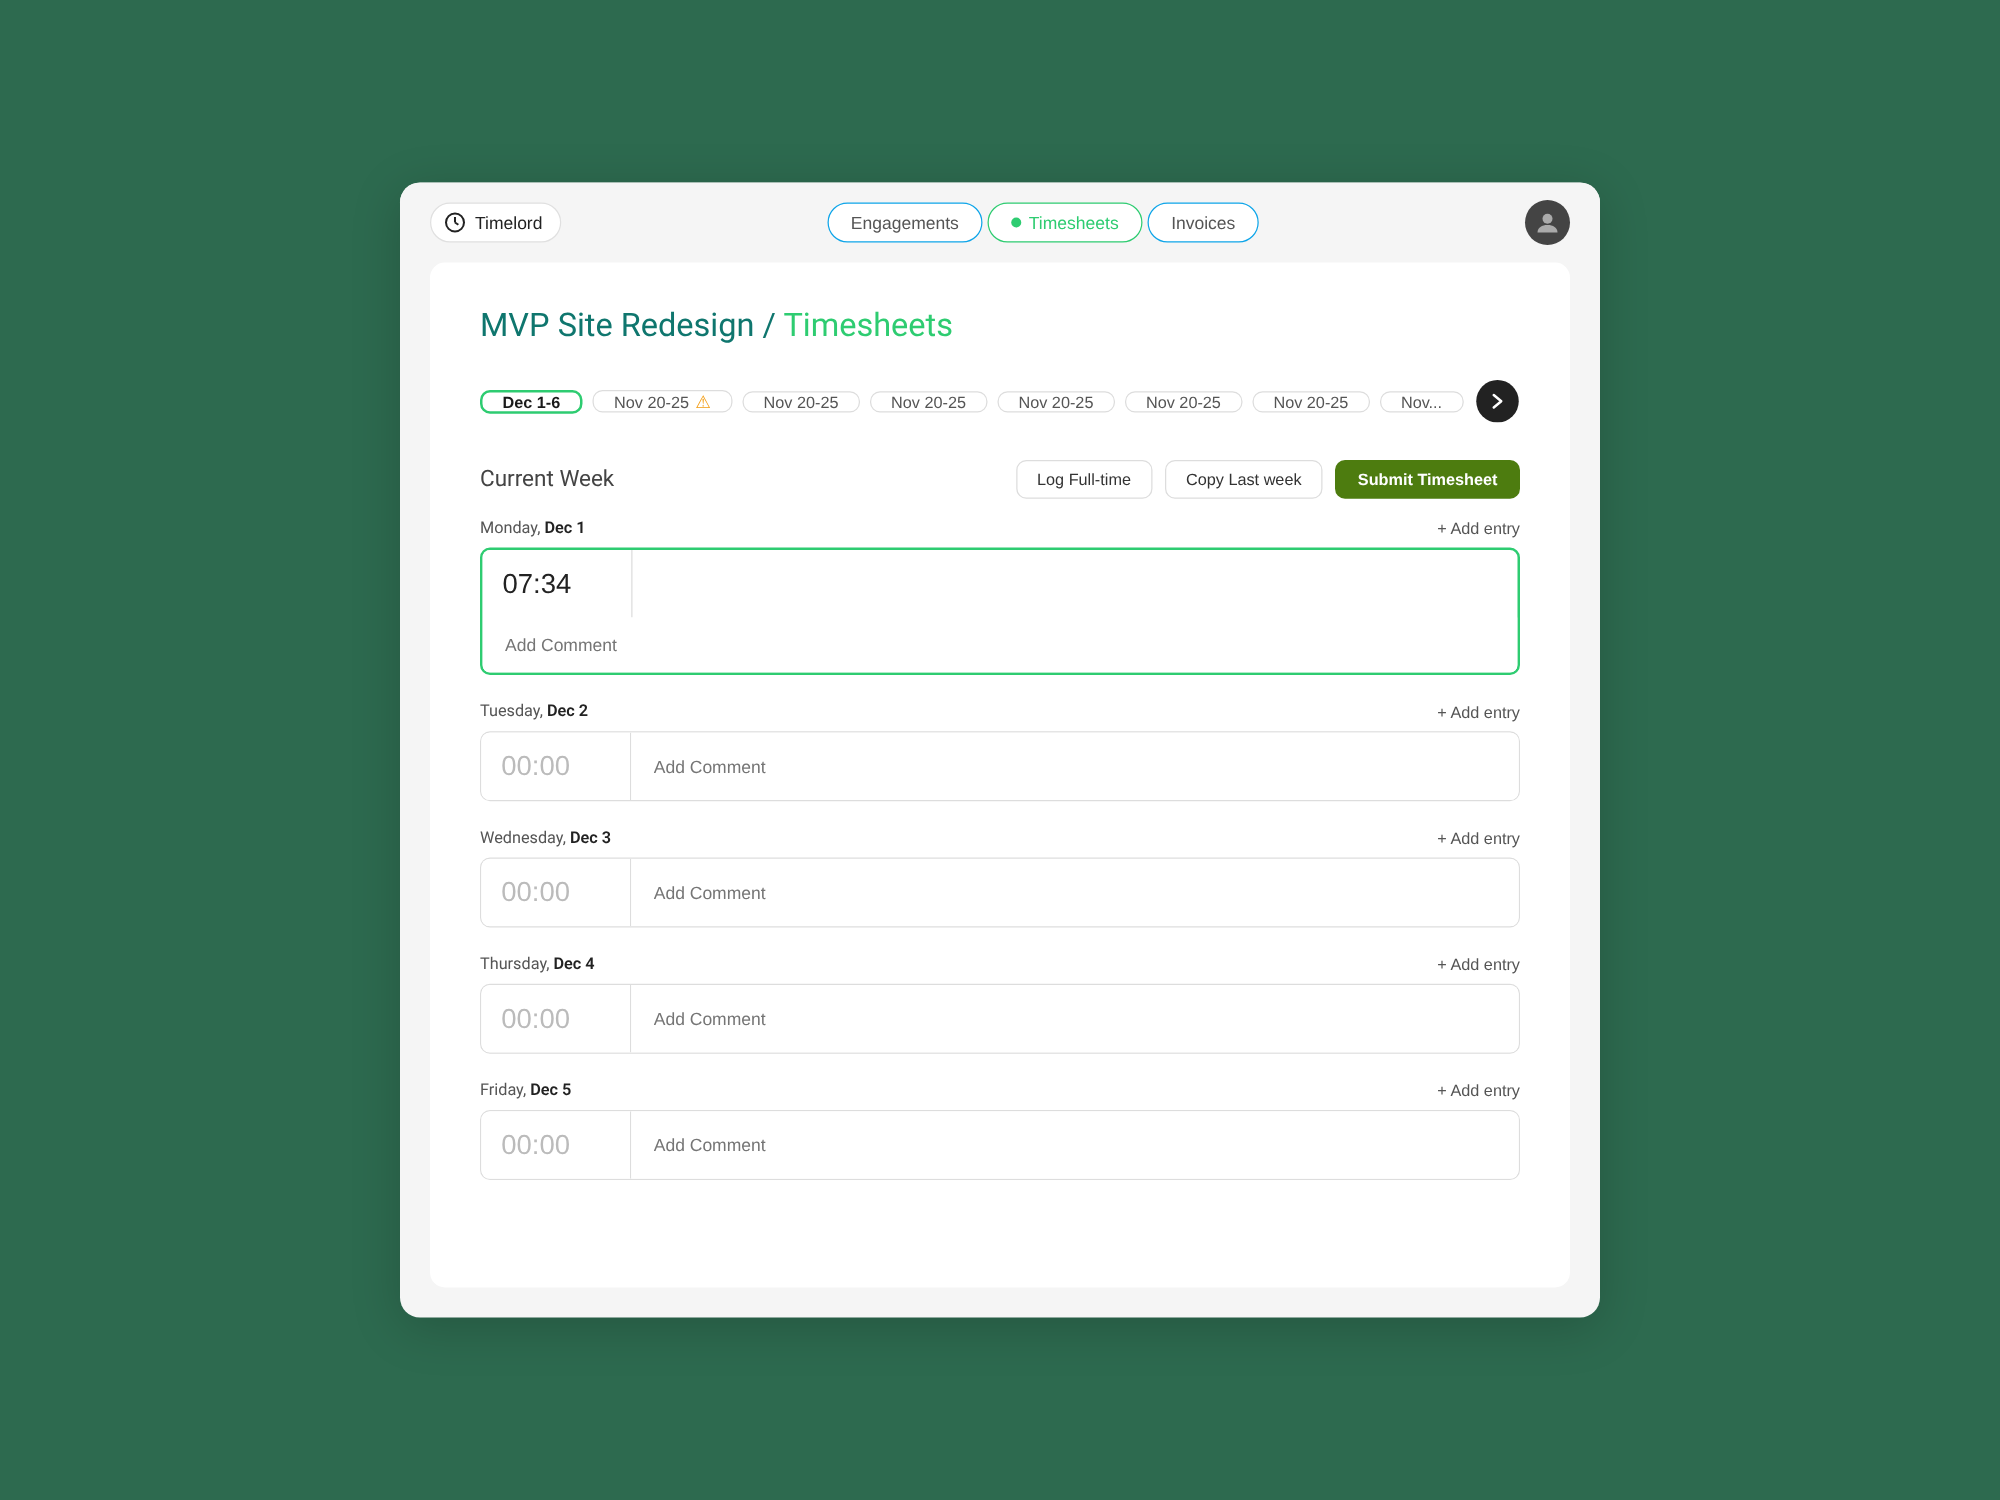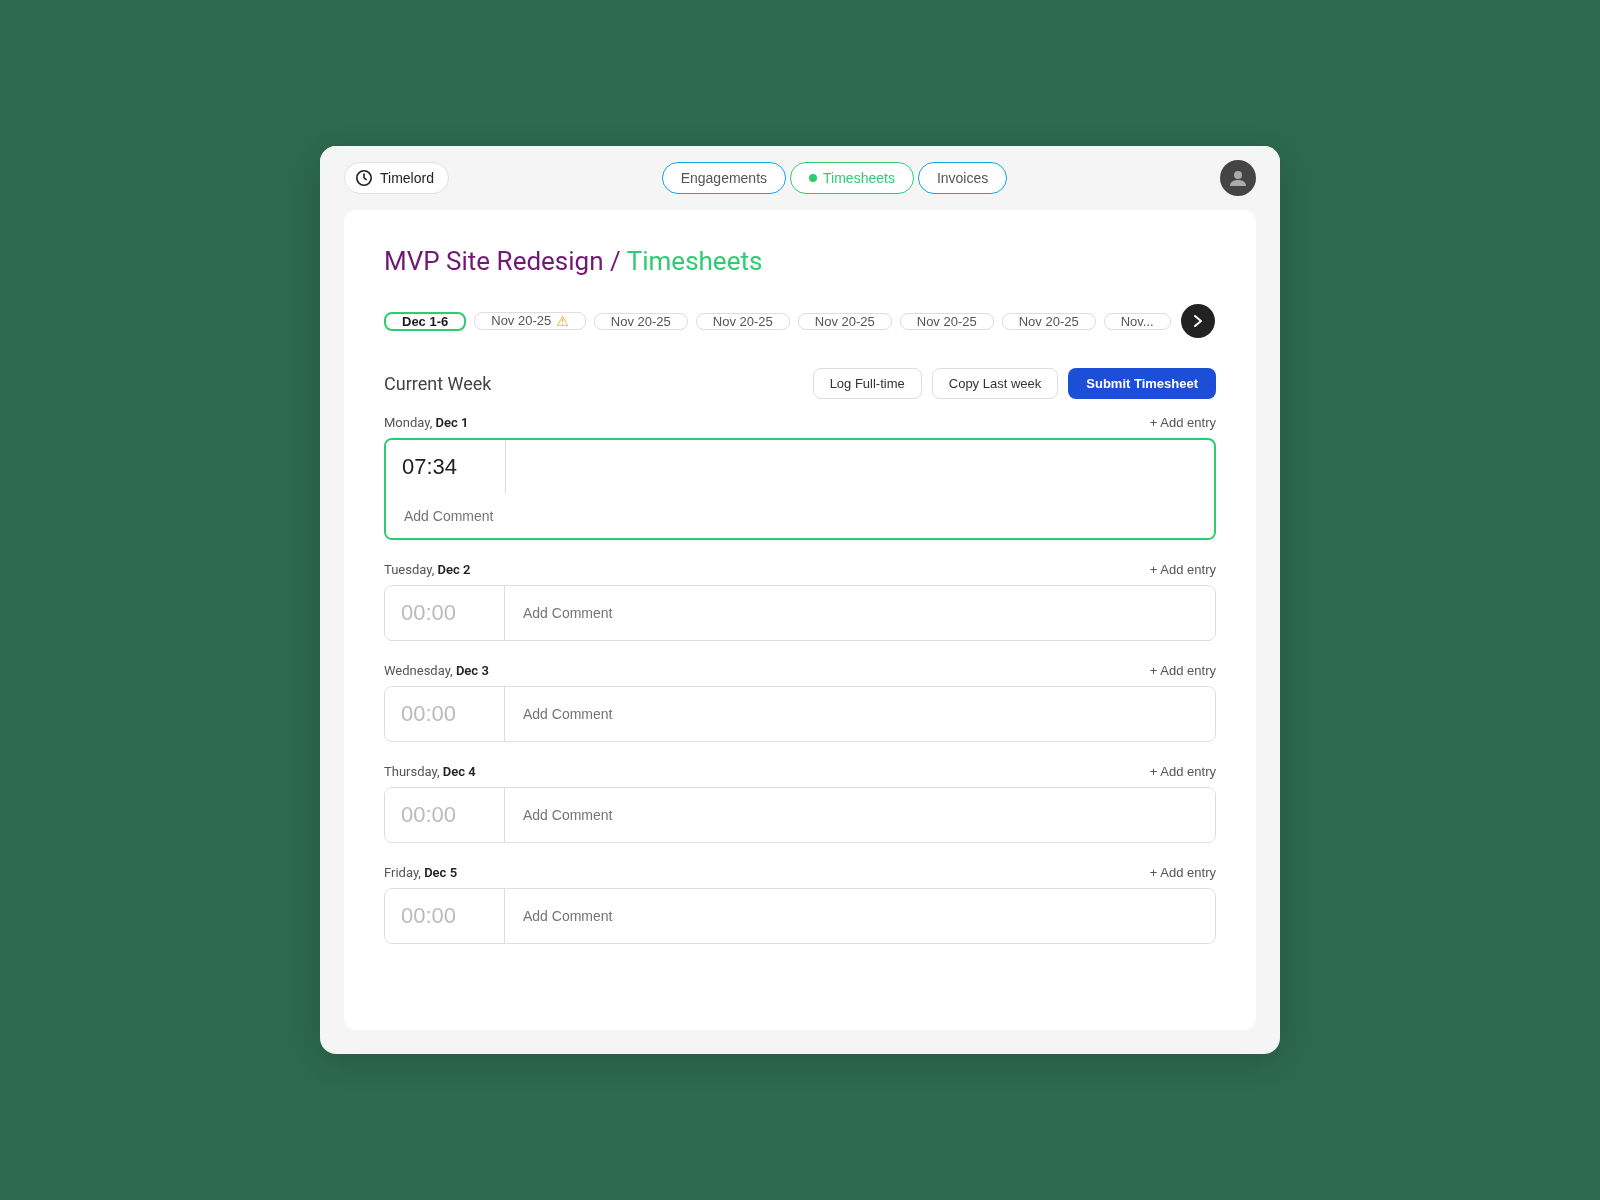--- a/index.html
+++ b/index.html
@@ -104,21 +104,21 @@
     }
 
     .page-title {
       font-size: 26px;
       font-weight: 700;
       color: #1a1a1a;
       margin-bottom: 28px;
     }
 
     .page-title span {
-      color: #701a75;
+      color: #0f766e;
       font-weight: 400;
     }
 
     
     .week-tabs {
       display: flex;
       align-items: center;
       gap: 8px;
       margin-bottom: 30px;
       overflow: hidden;
@@ -127,21 +127,21 @@
     .week-tab {
       padding: 0 16px;
       border: 1px solid #ddd;
       border-radius: 8px;
       background: #fff;
       font-size: 13px;
       color: #555;
       cursor: pointer;
       white-space: nowrap;
       display: flex;
-      align-items: flex-start;
+      align-items: flex-end;
       gap: 5px;
     }
 
     .week-tab.active {
       border-color: #2ecc71;
       border-width: 2px;
       font-weight: 600;
       color: #1a1a1a;
     }
 
@@ -192,21 +192,21 @@
       background: #fff;
       font-size: 13px;
       color: #333;
       cursor: pointer;
     }
 
     .btn-primary {
       padding: 7px 18px;
       border: none;
       border-radius: 8px;
-      background: #1d4ed8;
+      background: #4d7c0f;
       font-size: 13px;
       font-weight: 600;
       color: #fff;
       cursor: pointer;
     }
 
     
     .day-section {
       margin-bottom: 22px;
     }

